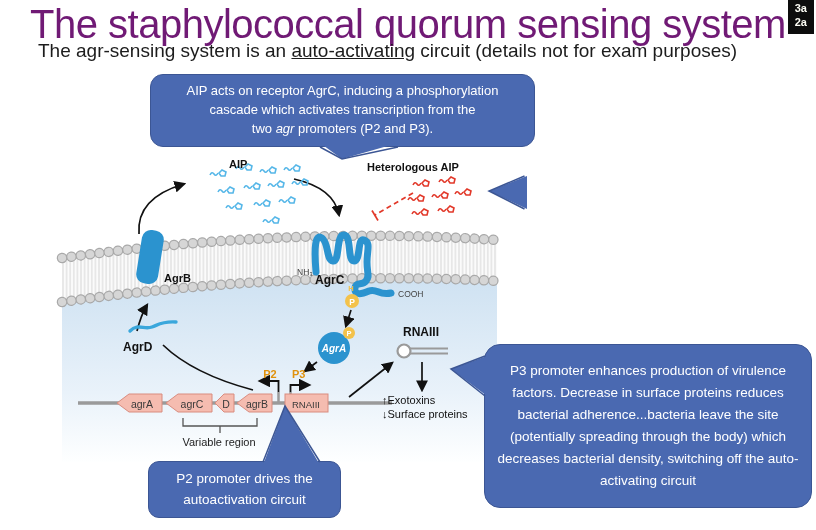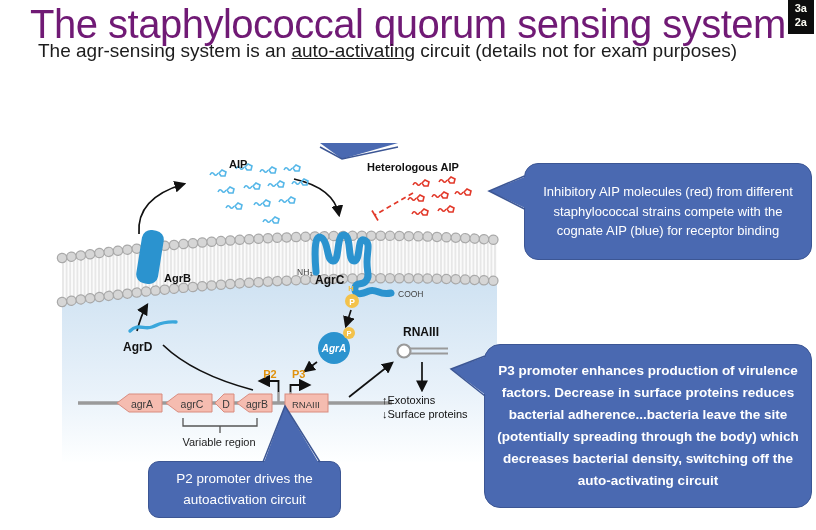--- a/index.html
+++ b/index.html
@@ -13,21 +13,21 @@
   .subtitle{position:absolute;left:38px;top:40px;font-size:19px;color:#1c1c1c;white-space:nowrap;}
   .subtitle .u{text-decoration:underline;}
   .corner{position:absolute;right:2px;top:0;background:#0d0d0d;color:#fdfdf5;z-index:5;
           padding:1px 7px 5px 7px;text-align:center;font-weight:bold;font-size:11px;line-height:14px;}
 
   .callout{position:absolute;background:#4a69b1;border:1.5px solid #3c5694;color:#ffffff;
            z-index:2;box-sizing:border-box;display:flex;align-items:center;justify-content:center;
            text-align:center;}
   .c1{left:150px;top:74px;width:385px;height:73px;border-radius:13px;font-size:13px;line-height:1.45;padding:4px 10px;}
   .c2{left:524px;top:163px;width:288px;height:97px;border-radius:14px;font-size:13px;line-height:1.5;padding:6px 13px;}
-  .c3{left:484px;top:344px;width:328px;height:164px;border-radius:16px;font-size:13.5px;line-height:1.62;padding:8px 9px;font-weight:bold;}
+  .c3{left:484px;top:344px;width:328px;height:164px;border-radius:16px;font-size:13.5px;line-height:1.62;padding:8px 9px;}
   .c4{left:148px;top:461px;width:193px;height:57px;border-radius:11px;font-size:13.5px;line-height:1.55;padding:2px 0;}
   .it{font-style:italic;}
 </style>
 </head>
 <body>
 
 <div class="slide">
 
   <svg class="layer" width="816" height="530" viewBox="0 0 816 530">
     <defs>
@@ -161,24 +161,28 @@
       <text x="297" y="275" font-size="8.5" fill="#444">NH₃</text>
       <text x="315" y="284" font-size="12" font-weight="bold">AgrC</text>
       <text x="398" y="297" font-size="8.5" fill="#444">COOH</text>
       <text x="123" y="351" font-size="12" font-weight="bold">AgrD</text>
       <text x="403" y="336" font-size="12" font-weight="600">RNAIII</text>
       <text x="382" y="404" font-size="11">↑Exotoxins</text>
       <text x="382" y="418" font-size="11">↓Surface proteins</text>
     </g>
   </svg>
 
-
-  <div class="callout c2">
-    <div>Inhibitory AIP molecules (red) from different staphylococcal strains compete with the cognate AIP (blue) for receptor binding</div>
-  </div>
+  <div class="callout c1">
+    <div>
+      <span>AIP acts on receptor AgrC, inducing a phosphorylation</span><br>
+      <span>cascade which activates transcription from the</span><br>
+      <span>two </span><span class="it">agr</span><span> promoters (P2 and P3).</span>
+    </div>
+  </div>
+
 
   <div class="callout c3">
     <div>P3 promoter enhances production of virulence factors. Decrease in surface proteins reduces bacterial adherence...bacteria leave the site (potentially spreading through the body) which decreases bacterial density, switching off the auto-activating circuit</div>
   </div>
 
   <div class="callout c4">
     <div>P2 promoter drives the autoactivation circuit</div>
   </div>
 
   <svg class="layer top" width="816" height="530" viewBox="0 0 816 530">

